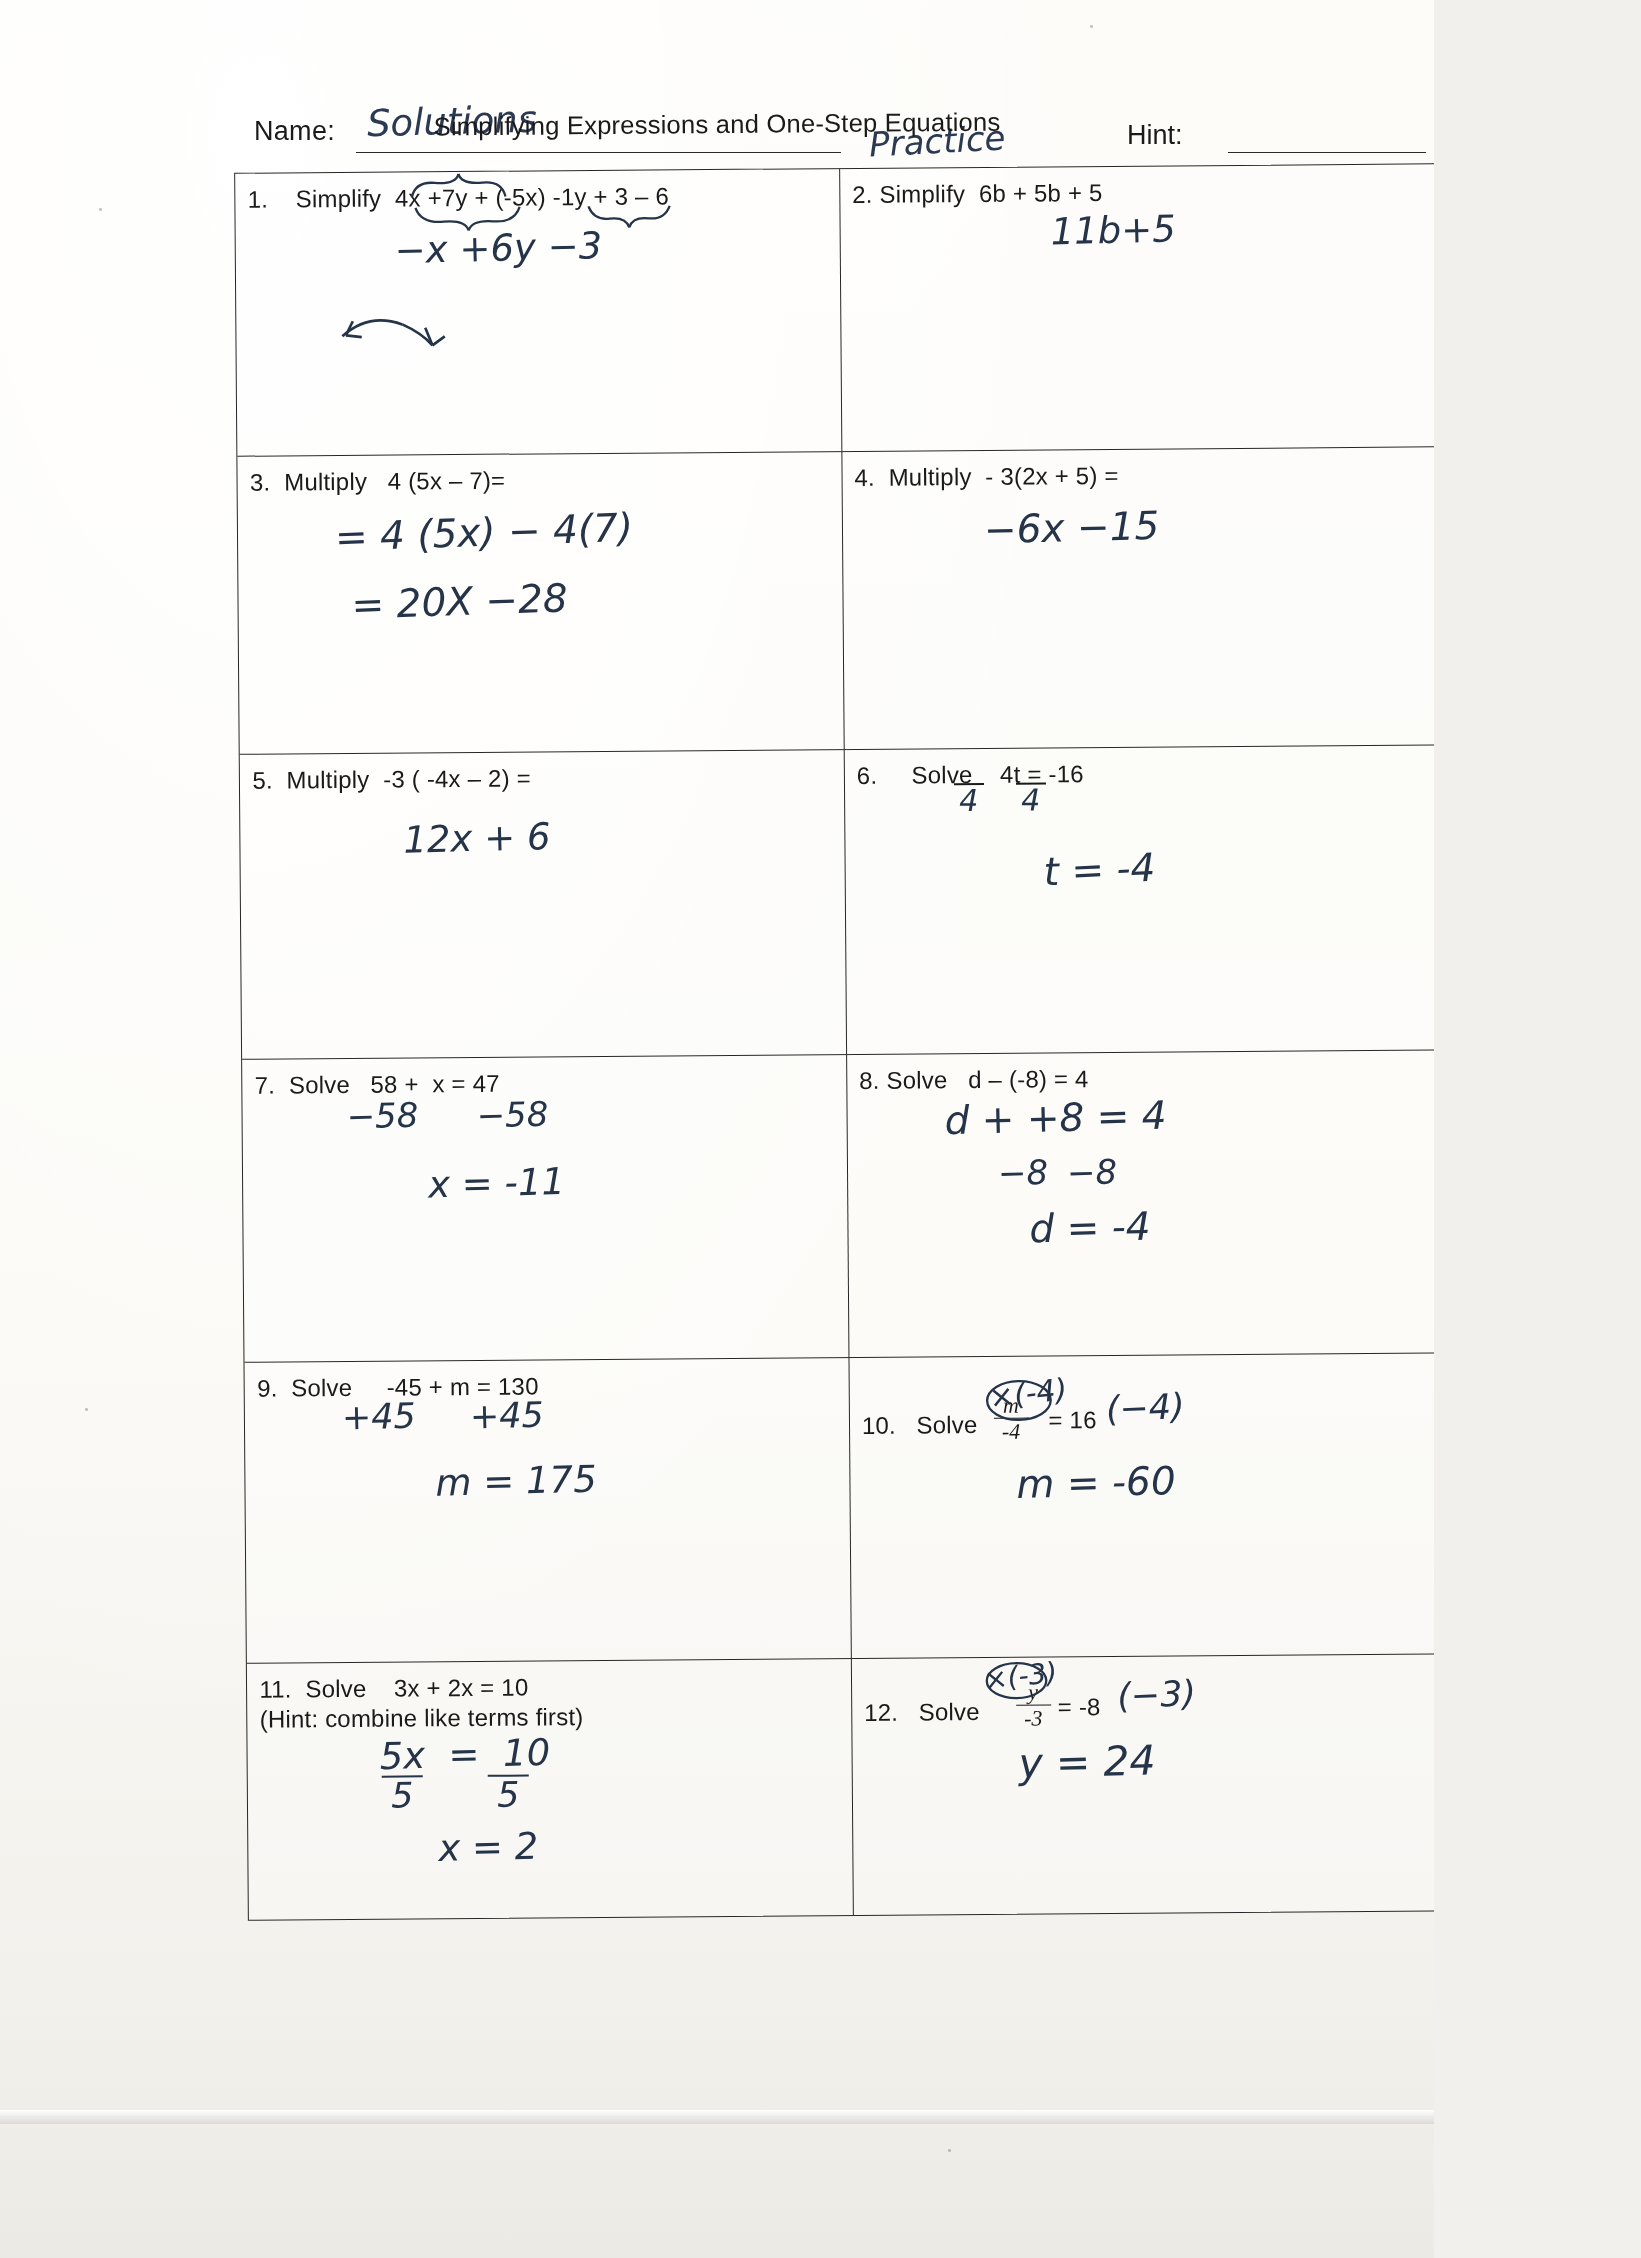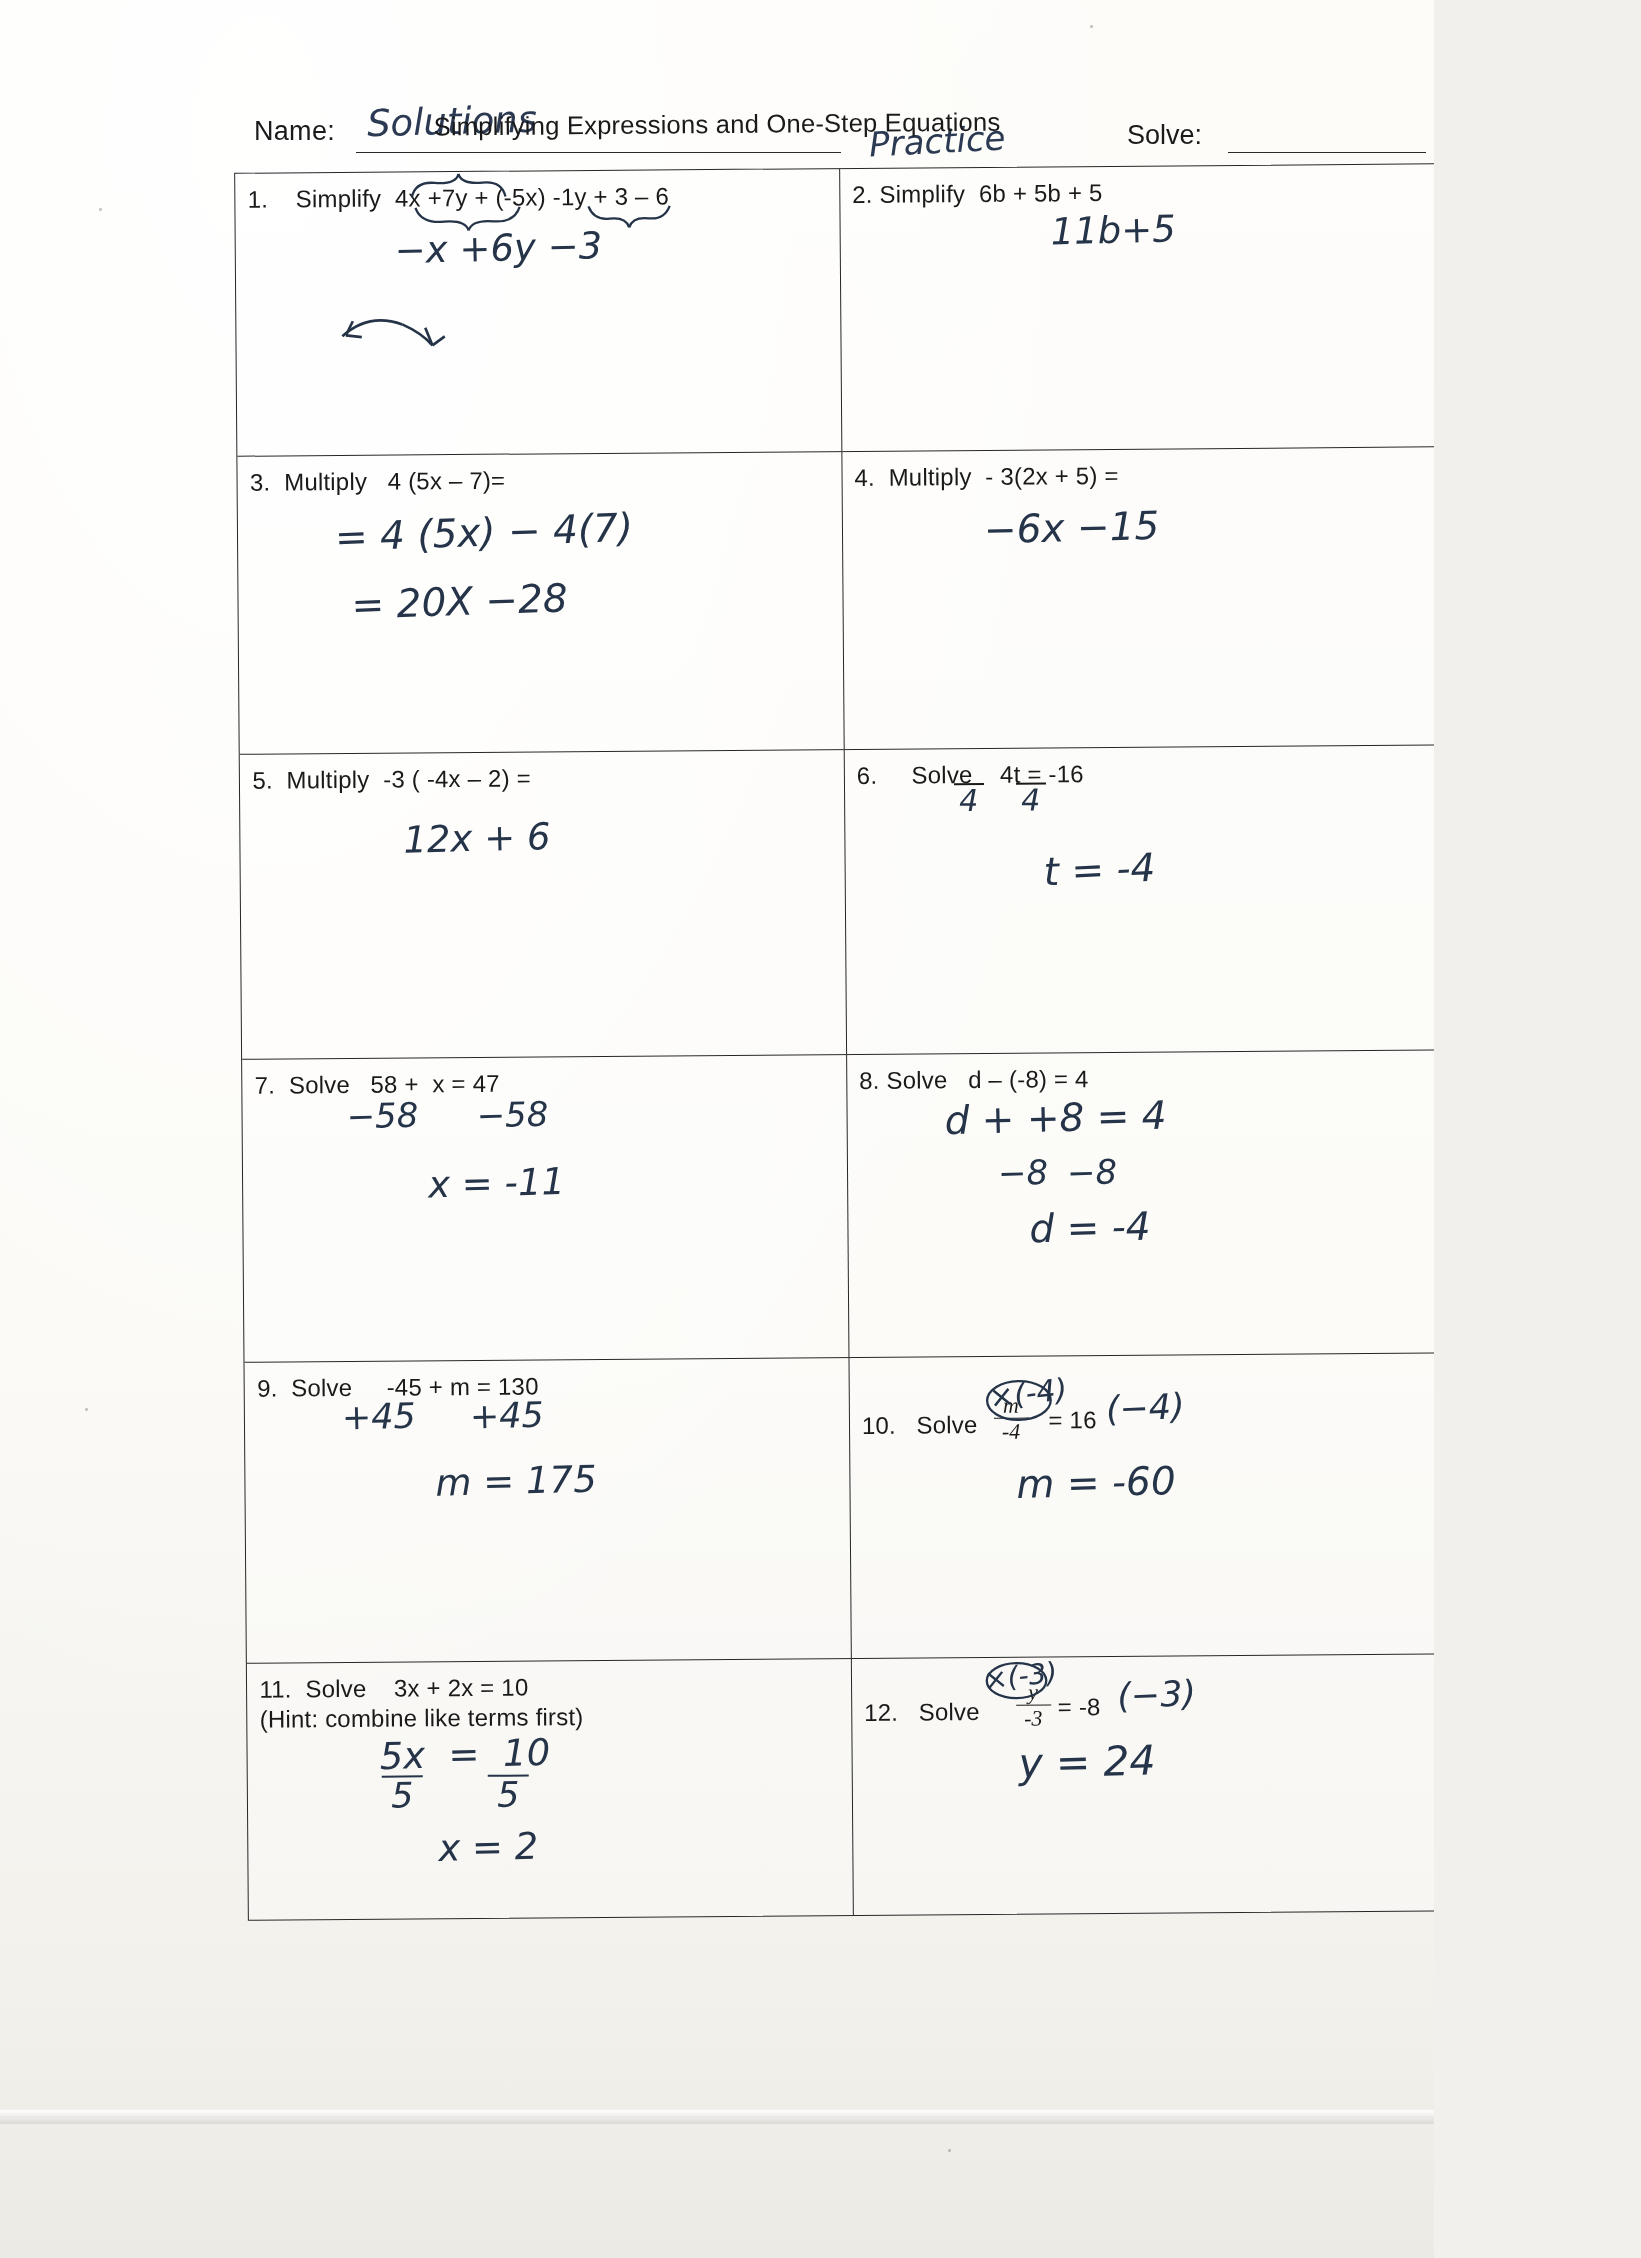--- a/index.html
+++ b/index.html
@@ -192,21 +192,21 @@
   <div class="speck" style="left:85px; top:1408px;"></div>
   <div class="speck" style="left:1570px; top:2197px; background:rgba(150,110,60,0.5); width:7px; height:7px;"></div>
   <div class="speck" style="left:948px; top:2149px;"></div>
   <div class="footer-fold"></div>
 
   <div class="header">
     <div class="name-label">Name:</div>
     <div class="name-line"></div>
     <div class="name-value">Solutions</div>
     <div class="practice-word">Practice</div>
-    <div class="date-label">Solve:</div>
+    <div class="date-label">Hint:</div>
     <div class="date-line"></div>
   </div>
   <div class="subtitle">Simplifying Expressions and One-Step Equations</div>
 
   <div class="table">
 
     <div class="row" style="height:282px;">
       <div class="cell left">
         <div class="prompt">1.    Simplify  4x +7y + (-5x) -1y + 3 – 6</div>
         <div class="hw" style="left:159px; top:55px; font-size:37px; transform:rotate(-1deg);">−x +6y −3</div>

